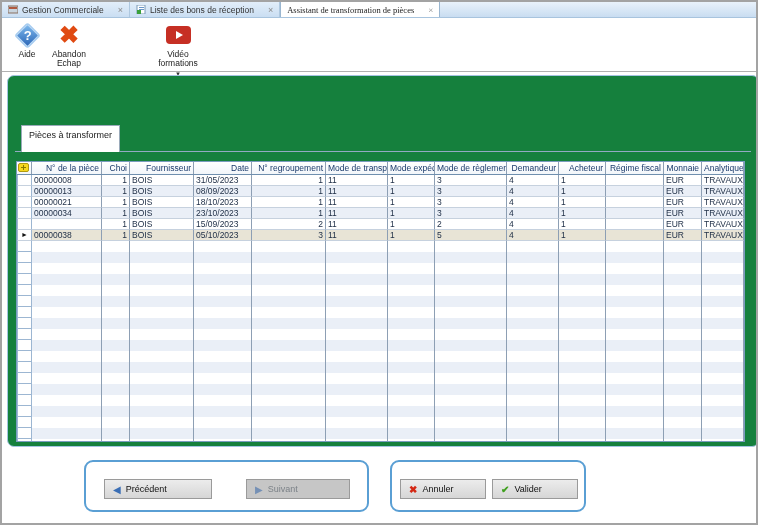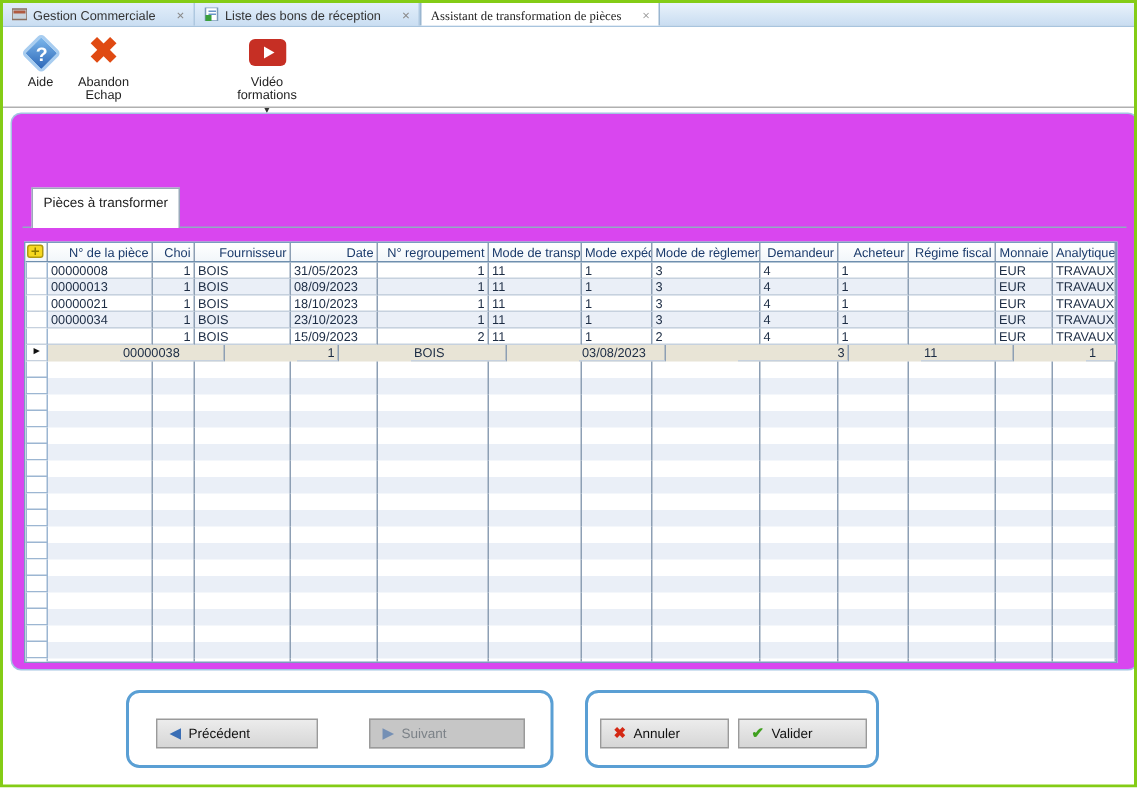--- a/index.html
+++ b/index.html
@@ -1,17 +1,17 @@
 <!DOCTYPE html>
 <html><head>
 <meta charset="utf-8">
 <style>
   * { margin:0; padding:0; box-sizing:border-box; }
   html,body { width:758px; height:525px; background:#fff; font-family:"Liberation Sans", sans-serif; }
-  .window { position:relative; width:758px; height:525px; border:2px solid #84cc16; background:#fff; overflow:hidden; }
+  .window { position:relative; width:758px; height:525px; border:2px solid #a3a3a3; background:#fff; overflow:hidden; }
 
   
   .tabbar { position:absolute; top:0; left:0; right:0; height:16px;
     background:linear-gradient(#e9f2fb,#c9ddf1); border-bottom:1px solid #a8c4de; display:flex; }
   .tab { display:flex; align-items:center; gap:4px; padding:0 6px; font-size:8.5px; color:#333;
     border-right:1px solid #aec8e0; background:linear-gradient(#e2eefa,#cadef2); cursor:default; }
   .tab.active { background:#fff; border-right:1px solid #9ab6d0; border-left:1px solid #9ab6d0; color:#222;font-family:Liberation Serif, serif; }
   .tab .close { color:#8a8a8a; font-size:9px; margin-left:10px; }
   .tab .ticon { width:10px; height:9px; display:inline-block; flex:none; }
 
@@ -27,42 +27,42 @@
   .caret { font-size:7px; color:#333; margin-top:1px; }
   .tb-divider { position:absolute; top:69px; left:0; right:0; border-top:1px solid #b0b0b0; }
 
   .logo { position:absolute; right:16px; top:22px; }
   .logo .word { font-size:31px; color:#2aa9e1; letter-spacing:-1px; font-weight:bold;
     font-family:"DejaVu Sans", sans-serif; }
   .logo svg { position:absolute; right:-8px; top:-4px; }
 
   
   .panel { position:absolute; left:5px; top:73px; width:752px; height:372px;
-    border:1px solid #a4c4e2; border-radius:7px; background:#d946ef; }
+    border:1px solid #a4c4e2; border-radius:7px; background:#15803d; }
   .tabline { position:absolute; left:7px; right:7px; top:75px; border-bottom:1px solid #92aac2; }
   .inner-tab { position:absolute; left:13px; top:49px; height:27px; padding:4px 7px 0 7px;
     background:#fff; border:1px solid #9aaaba; border-bottom:none; font-size:9px; color:#222; z-index:2; }
 
   
   .table-wrap { position:absolute; left:8px; top:85px; width:729px; height:281px;
     border:1px solid #7a9cbe; overflow:hidden; background:#fff; }
   .grid-row { display:grid; grid-template-columns:15px 70px 28px 64px 58px 74px 62px 47px 72px 52px 47px 58px 38px 1fr; }
   .cell { border-right:1px solid #8d9fb4; overflow:hidden; white-space:nowrap; font-size:8.5px; color:#1c2c44;
     padding:0 2px; line-height:11px; height:11px; }
   .thead { background:linear-gradient(#ffffff,#f2f6fa); border-bottom:1px solid #6f8fae; }
   .thead .cell { height:12px; line-height:12px; color:#1a3a6b; text-align:right; font-size:8.5px; }
   .thead .cell.hsel { padding:1px 1px; }
   .plus-ic { width:11px; height:9px; background:#f6d820; border:1px solid #b09a10; border-radius:2px;
     position:relative; }
   .plus-ic:before, .plus-ic:after { content:""; position:absolute; background:#8a7a00; }
   .plus-ic:before { left:2px; right:2px; top:3px; height:1px; }
   .plus-ic:after { top:1px; bottom:1px; left:4px; width:1px; }
   .trow:nth-child(even) { background:#eaeff7; }
   .trow.data .cell { border-bottom:1px solid #c6d1de; }
-  .trow.sel { background:#e8e4d6 !important;gap:48px; }
+  .trow.sel { background:#e8e4d6 !important; }
   .selcell { background:#fff; border:1px solid #9cb6d2; border-top:none; text-align:center;
     font-size:7px; line-height:10px; color:#111; padding:0; }
   .al-r { text-align:right; }
 
   
   .groupbox { position:absolute; top:458px; height:52px; border:2px solid #5a9fd4; border-radius:9px; background:#fff; }
   .gb-left { left:82px; width:285px; }
   .gb-right { left:388px; width:196px; }
   .btn { position:absolute; top:17px; height:20px; border:1px solid #9a9a9a;
     background:linear-gradient(#ececec,#d6d6d6); font-size:9px; color:#111;
@@ -242,21 +242,21 @@
             <div class="cell">1</div>
             <div class="cell"></div>
             <div class="cell">EUR</div>
             <div class="cell">TRAVAUX</div>
           </div>
           <div class="grid-row trow data sel">
             <div class="cell selcell">►</div>
             <div class="cell">00000038</div>
             <div class="cell al-r">1</div>
             <div class="cell">BOIS</div>
-            <div class="cell">03/08/2023</div>
+            <div class="cell">05/10/2023</div>
             <div class="cell al-r">3</div>
             <div class="cell">11</div>
             <div class="cell">1</div>
             <div class="cell">5</div>
             <div class="cell">4</div>
             <div class="cell">1</div>
             <div class="cell"></div>
             <div class="cell">EUR</div>
             <div class="cell">TRAVAUX</div>
           </div>

